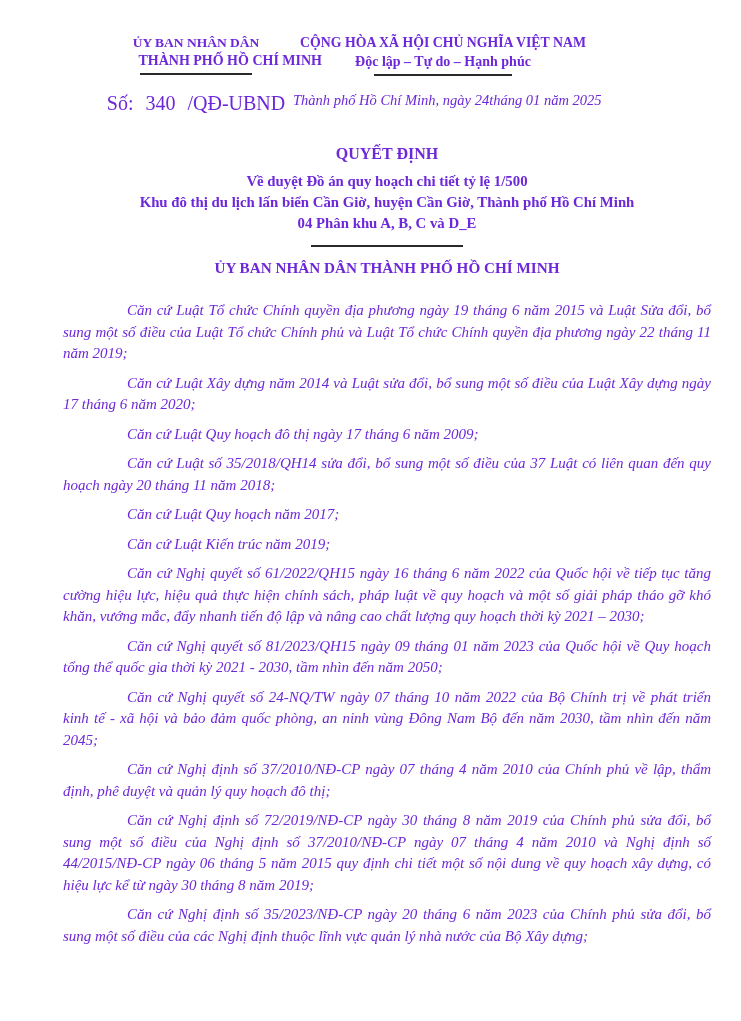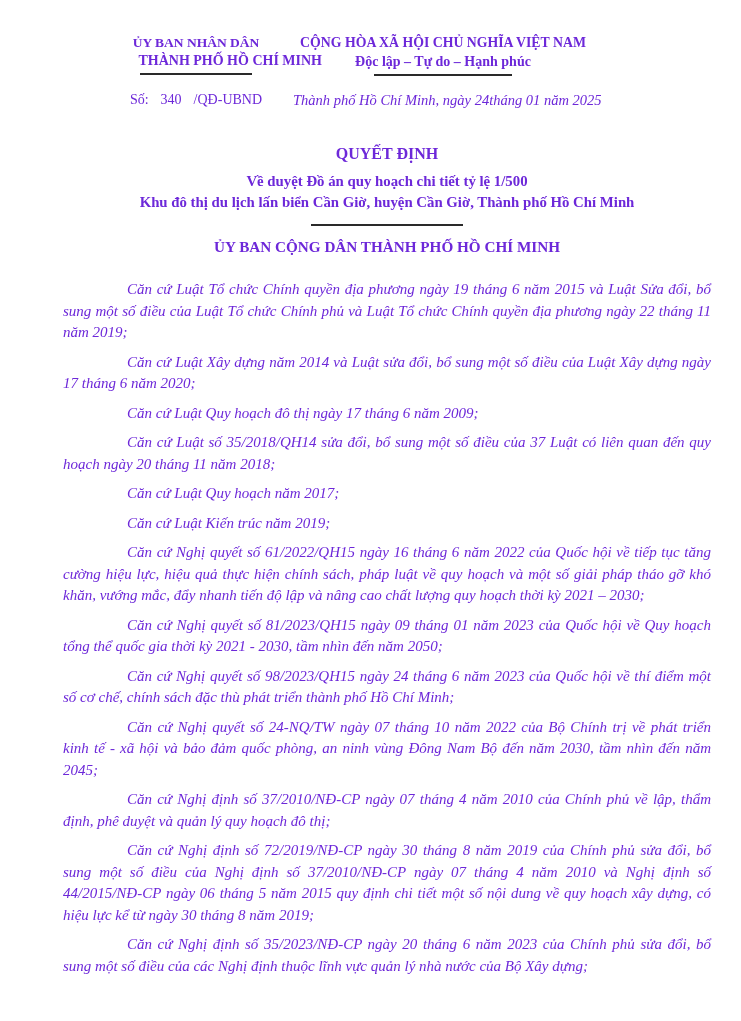--- a/index.html
+++ b/index.html
@@ -71,21 +71,21 @@
     margin: 3px auto 0 auto;
   }
   .rule-right {
     width: 138px;
     height: 2px;
     background: #2a2a2a;
     margin: 3px auto 0 auto;
   }
   .number-line {
     margin-top: 17px;
-    font-size: 14px;
+    font-size: 20px;
     white-space: nowrap;
   }
   .number-line .num-label { margin-right: 12px; }
   .number-line .num-value { margin-right: 12px; }
   .date-line {
     margin-top: 16px;
     font-style: italic;
     font-size: 14.5px;
     white-space: nowrap;
   }
@@ -153,33 +153,33 @@
       <div class="rule-right"></div>
       <div class="date-line">Thành phố Hồ Chí Minh, ngày 24tháng 01 năm 2025</div>
     </div>
   </div>
 
   <div class="content">
     <div class="title-block">
       <div class="title-heading">QUYẾT ĐỊNH</div>
       <div class="title-sub first">Về duyệt Đồ án quy hoạch chi tiết tỷ lệ 1/500</div>
       <div class="title-sub">Khu đô thị du lịch lấn biển Cần Giờ, huyện Cần Giờ, Thành phố Hồ Chí Minh</div>
+      <div class="title-sub">04 Phân khu A, B, C và D_E</div>
       <div class="title-rule"></div>
     </div>
-    <div class="authority-heading">ỦY BAN CỘNG DÂN THÀNH PHỐ HỒ CHÍ MINH</div>
+    <div class="authority-heading">ỦY BAN NHÂN DÂN THÀNH PHỐ HỒ CHÍ MINH</div>
     <div class="paragraphs">
         <p class="body-para">Căn cứ Luật Tổ chức Chính quyền địa phương ngày 19 tháng 6 năm 2015 và Luật Sửa đổi, bổ sung một số điều của Luật Tổ chức Chính phủ và Luật Tổ chức Chính quyền địa phương ngày 22 tháng 11 năm 2019;</p>
         <p class="body-para">Căn cứ Luật Xây dựng năm 2014 và Luật sửa đổi, bổ sung một số điều của Luật Xây dựng ngày 17 tháng 6 năm 2020;</p>
         <p class="body-para">Căn cứ Luật Quy hoạch đô thị ngày 17 tháng 6 năm 2009;</p>
         <p class="body-para">Căn cứ Luật số 35/2018/QH14 sửa đổi, bổ sung một số điều của 37 Luật có liên quan đến quy hoạch ngày 20 tháng 11 năm 2018;</p>
         <p class="body-para">Căn cứ Luật Quy hoạch năm 2017;</p>
         <p class="body-para">Căn cứ Luật Kiến trúc năm 2019;</p>
         <p class="body-para">Căn cứ Nghị quyết số 61/2022/QH15 ngày 16 tháng 6 năm 2022 của Quốc hội về tiếp tục tăng cường hiệu lực, hiệu quả thực hiện chính sách, pháp luật về quy hoạch và một số giải pháp tháo gỡ khó khăn, vướng mắc, đẩy nhanh tiến độ lập và nâng cao chất lượng quy hoạch thời kỳ 2021 – 2030;</p>
         <p class="body-para">Căn cứ Nghị quyết số 81/2023/QH15 ngày 09 tháng 01 năm 2023 của Quốc hội về Quy hoạch tổng thể quốc gia thời kỳ 2021 - 2030, tầm nhìn đến năm 2050;</p>
-        <p class="body-para">Căn cứ Nghị quyết số 98/2023/QH15 ngày 24 tháng 6 năm 2023 của Quốc hội về thí điểm một số cơ chế, chính sách đặc thù phát triển thành phố Hồ Chí Minh;</p>
         <p class="body-para">Căn cứ Nghị quyết số 24-NQ/TW ngày 07 tháng 10 năm 2022 của Bộ Chính trị về phát triển kinh tế - xã hội và bảo đảm quốc phòng, an ninh vùng Đông Nam Bộ đến năm 2030, tầm nhìn đến năm 2045;</p>
         <p class="body-para">Căn cứ Nghị định số 37/2010/NĐ-CP ngày 07 tháng 4 năm 2010 của Chính phủ về lập, thẩm định, phê duyệt và quản lý quy hoạch đô thị;</p>
         <p class="body-para">Căn cứ Nghị định số 72/2019/NĐ-CP ngày 30 tháng 8 năm 2019 của Chính phủ sửa đổi, bổ sung một số điều của Nghị định số 37/2010/NĐ-CP ngày 07 tháng 4 năm 2010 và Nghị định số 44/2015/NĐ-CP ngày 06 tháng 5 năm 2015 quy định chi tiết một số nội dung về quy hoạch xây dựng, có hiệu lực kể từ ngày 30 tháng 8 năm 2019;</p>
         <p class="body-para">Căn cứ Nghị định số 35/2023/NĐ-CP ngày 20 tháng 6 năm 2023 của Chính phủ sửa đổi, bổ sung một số điều của các Nghị định thuộc lĩnh vực quản lý nhà nước của Bộ Xây dựng;</p>
       </div>
   </div>
 
 </div>
 
 </body></html>

